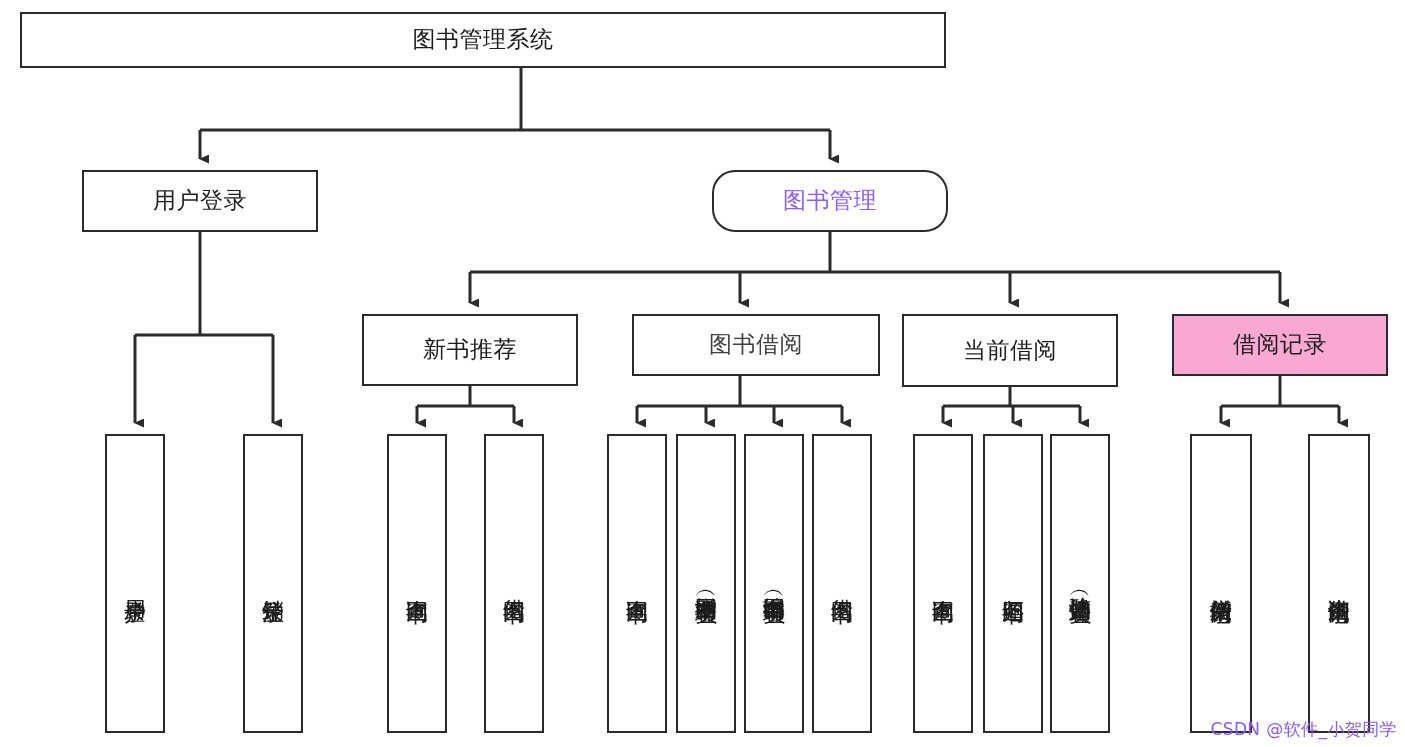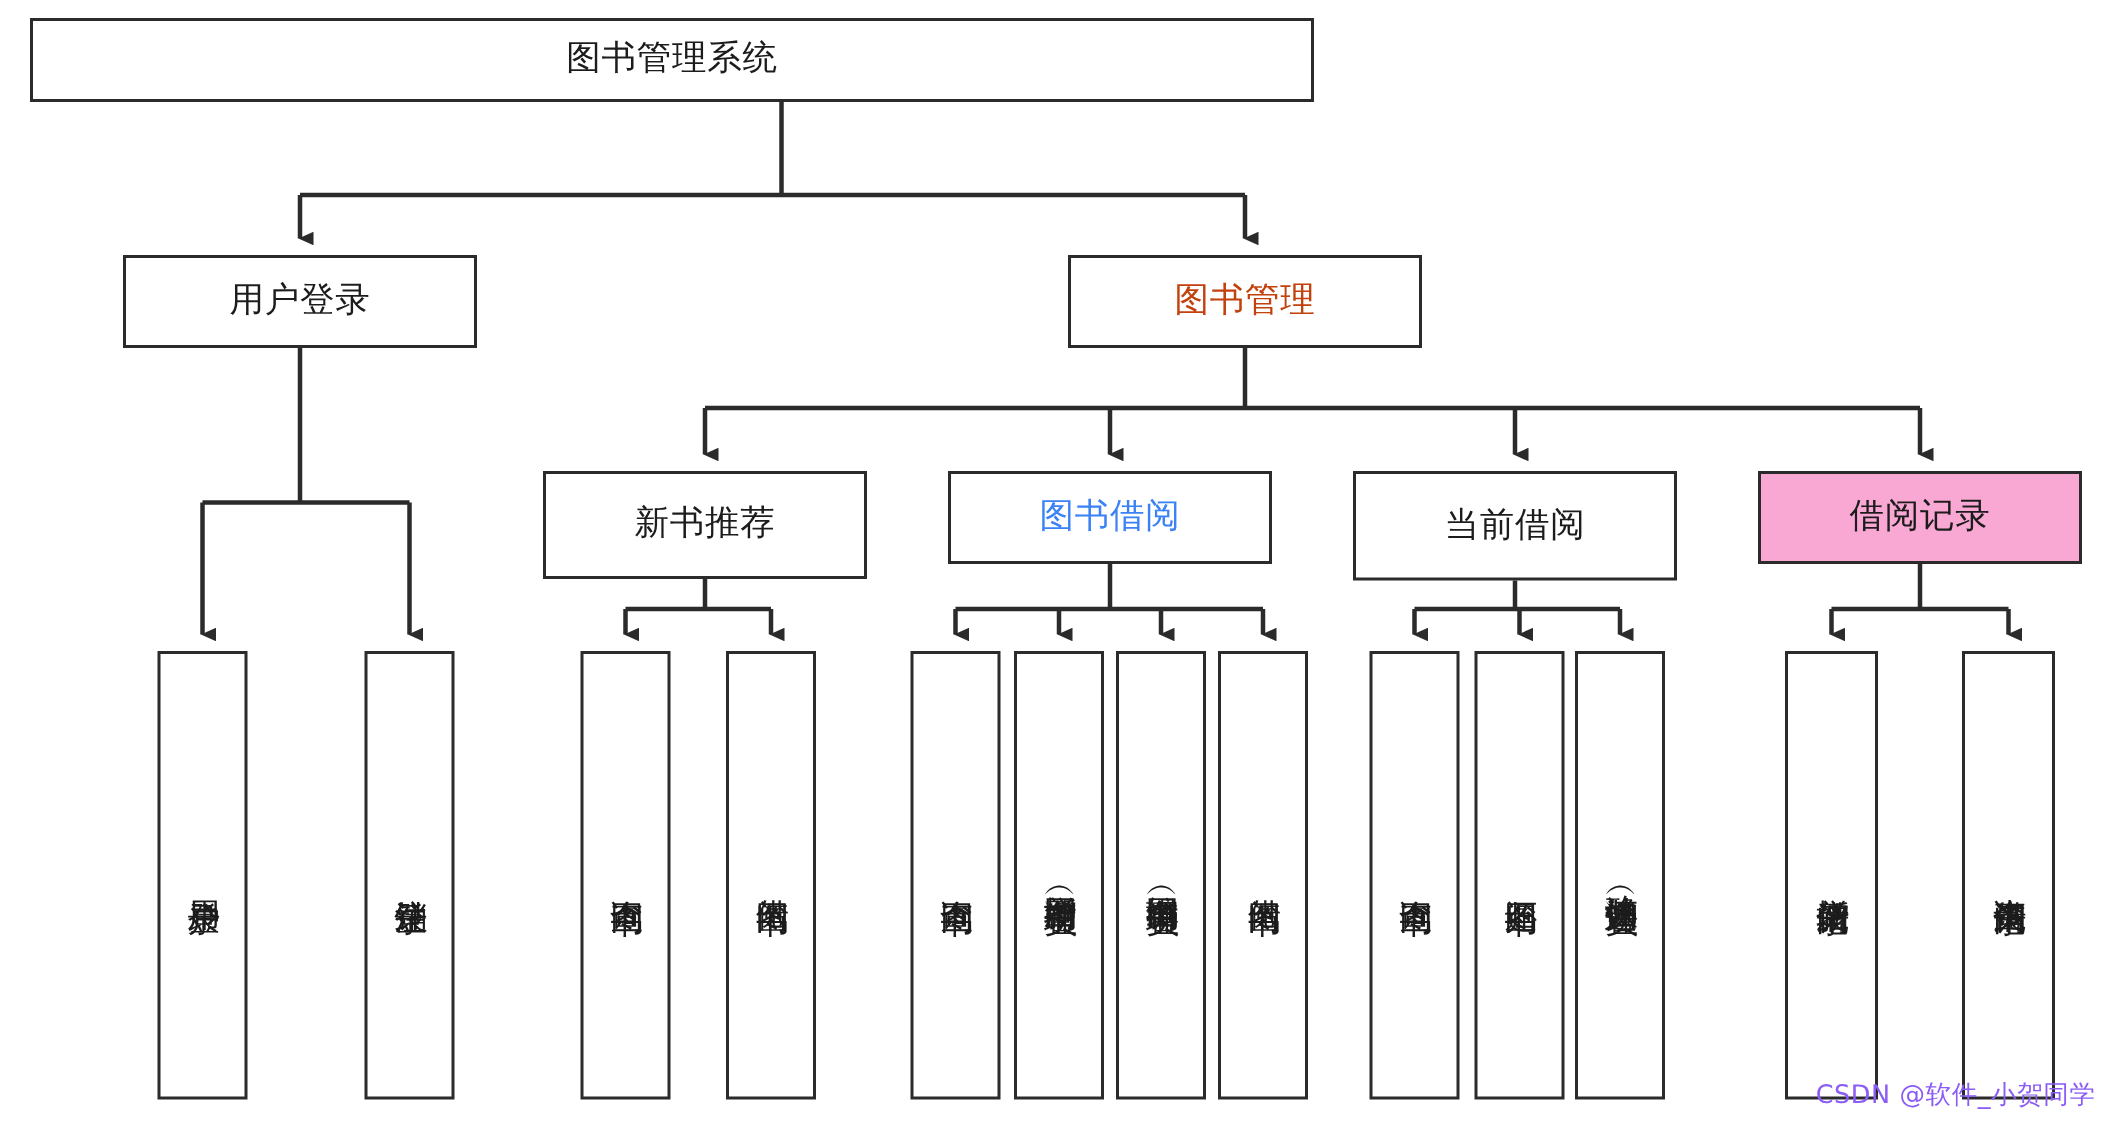--- a/index.html
+++ b/index.html
@@ -108,33 +108,33 @@
         <line x1="1013" y1="406" x2="1013" y2="423" marker-end="url(#arrowhead)"></line>
         <line x1="1080" y1="406" x2="1080" y2="423" marker-end="url(#arrowhead)"></line>
         <line x1="1280" y1="376" x2="1280" y2="406"></line>
         <line x1="1221" y1="406" x2="1339" y2="406"></line>
         <line x1="1221" y1="406" x2="1221" y2="423" marker-end="url(#arrowhead)"></line>
         <line x1="1339" y1="406" x2="1339" y2="423" marker-end="url(#arrowhead)"></line>
       </g>
   </svg>
 
   <div id="nodes-layer">
-      <div class="node horiz" style="left: 20px; top: 12px; width: 856px; height: 56px; border-color: rgb(43, 43, 43); background: rgb(255, 255, 255); color: rgb(28, 28, 28);">
+      <div class="node horiz" style="left: 20px; top: 12px; width: 926px; height: 56px; border-color: rgb(43, 43, 43); background: rgb(255, 255, 255); color: rgb(28, 28, 28);">
         <span class="node-label">图书管理系统</span>
       </div>
       <div class="node horiz" style="left: 82px; top: 170px; width: 236px; height: 62px; border-color: rgb(43, 43, 43); background: rgb(255, 255, 255); color: rgb(28, 28, 28);">
         <span class="node-label">用户登录</span>
       </div>
-      <div class="node horiz" style="left: 712px; top: 170px; width: 236px; height: 62px; border-color: rgb(43, 43, 43); background: rgb(255, 255, 255); color: #c2410c;">
+      <div class="node horiz" style="left: 712px; top: 170px; width: 236px; height: 62px; border-color: rgb(43, 43, 43); background: rgb(255, 255, 255); color: #8b5cf6; border-radius: 23px;">
         <span class="node-label">图书管理</span>
       </div>
       <div class="node horiz" style="left: 362px; top: 314px; width: 216px; height: 72px; border-color: rgb(43, 43, 43); background: rgb(255, 255, 255); color: rgb(28, 28, 28); justify-content: center;">
         <span class="node-label">新书推荐</span>
       </div>
-      <div class="node horiz" style="left: 632px; top: 314px; width: 216px; height: 62px; border-color: rgb(43, 43, 43); background: rgb(255, 255, 255); color: #3b82f6;">
+      <div class="node horiz" style="left: 632px; top: 314px; width: 248px; height: 62px; border-color: rgb(43, 43, 43); background: rgb(255, 255, 255); color: #404040;">
         <span class="node-label">图书借阅</span>
       </div>
       <div class="node horiz" style="left: 902px; top: 314px; width: 216px; height: 73px; border-color: rgb(43, 43, 43); background: rgb(255, 255, 255); color: rgb(28, 28, 28);">
         <span class="node-label">当前借阅</span>
       </div>
       <div class="node horiz" style="left: 1172px; top: 314px; width: 216px; height: 62px; border-color: rgb(43, 43, 43); background: #f9a8d4; color: rgb(28, 28, 28);">
         <span class="node-label">借阅记录</span>
       </div>
       <div class="node vert" style="left: 105px; top: 434px; width: 60px; height: 299px; border-color: rgb(43, 43, 43); background: rgb(255, 255, 255); color: rgb(28, 28, 28);">
         <span class="node-label">用户登录</span>

